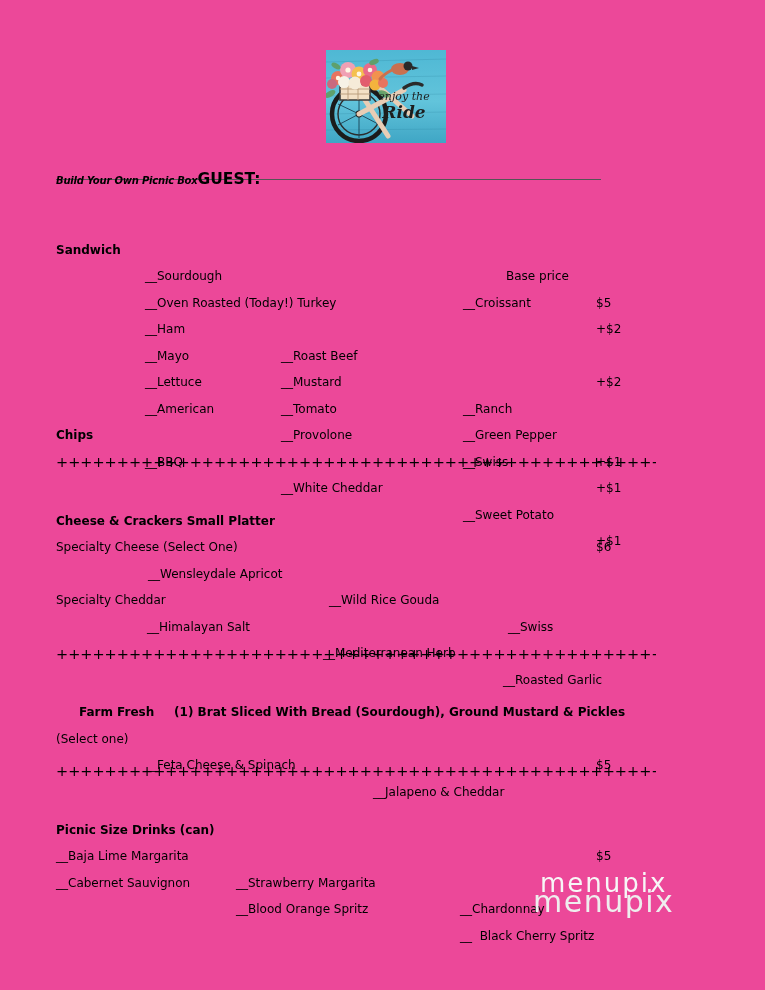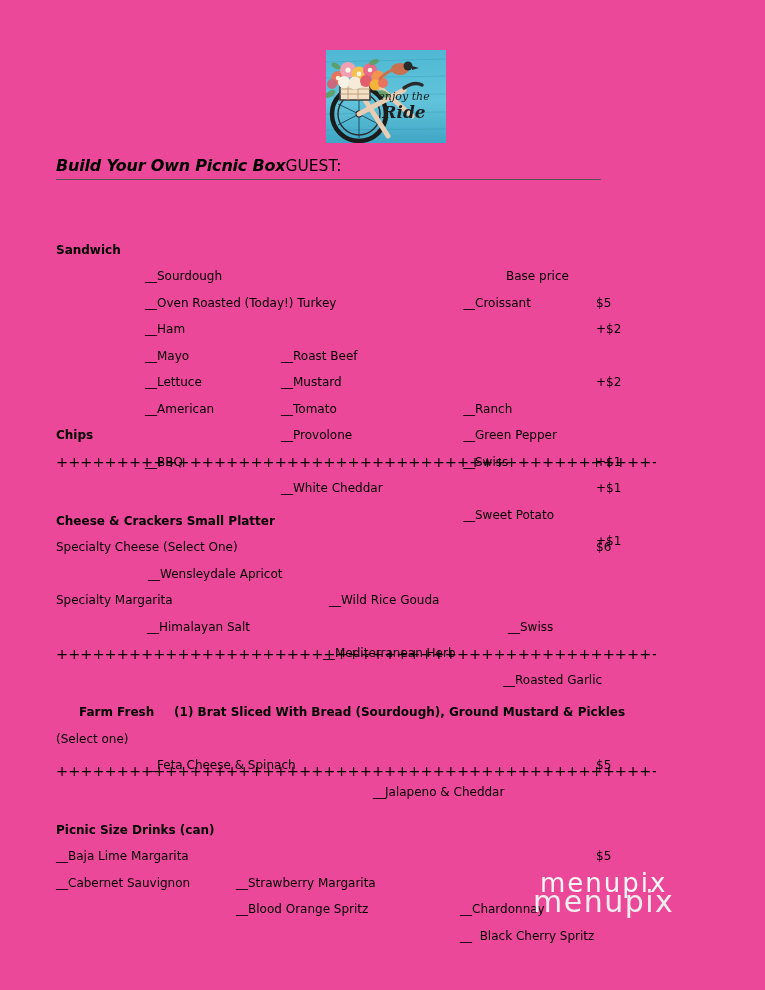--- a/index.html
+++ b/index.html
@@ -46,28 +46,29 @@
     width: 545px;
     height: 24px;
     display: flex;
     align-items: baseline;
     border-bottom: 1px solid #555;
     box-sizing: border-box;
   }
   .title-italic {
     font-style: italic;
     font-weight: bold;
-    font-size: 16px;
+    font-size: 10px;
     letter-spacing: -0.2px;
     white-space: pre;
   }
   .title-guest {
-    font-weight: normal;
+    font-weight: bold;
     font-size: 15.5px;
     white-space: pre;
+    margin-top: 14px;
   }
 
   
   .content {
     position: absolute;
     left: 56px;
     top: 210px;
     width: 660px;
   }
 
@@ -302,21 +303,21 @@
       <span class="c-plain">Specialty Cheese (Select One)</span>
     </div>
 
     <div class="row">
       <span class="h1">__Wensleydale Apricot</span>
       <span class="h2">__Wild Rice Gouda</span>
       <span class="h3">__Swiss</span>
     </div>
 
     <div class="row">
-      <span class="c-plain">Specialty Margarita</span>
+      <span class="c-plain">Specialty Cheddar</span>
     </div>
 
     <div class="row">
       <span class="k1">__Himalayan Salt</span>
       <span class="k2">__Mediterranean Herb</span>
       <span class="k3">__Roasted Garlic</span>
     </div>
 
     <div class="spacer-lg"></div>
 

